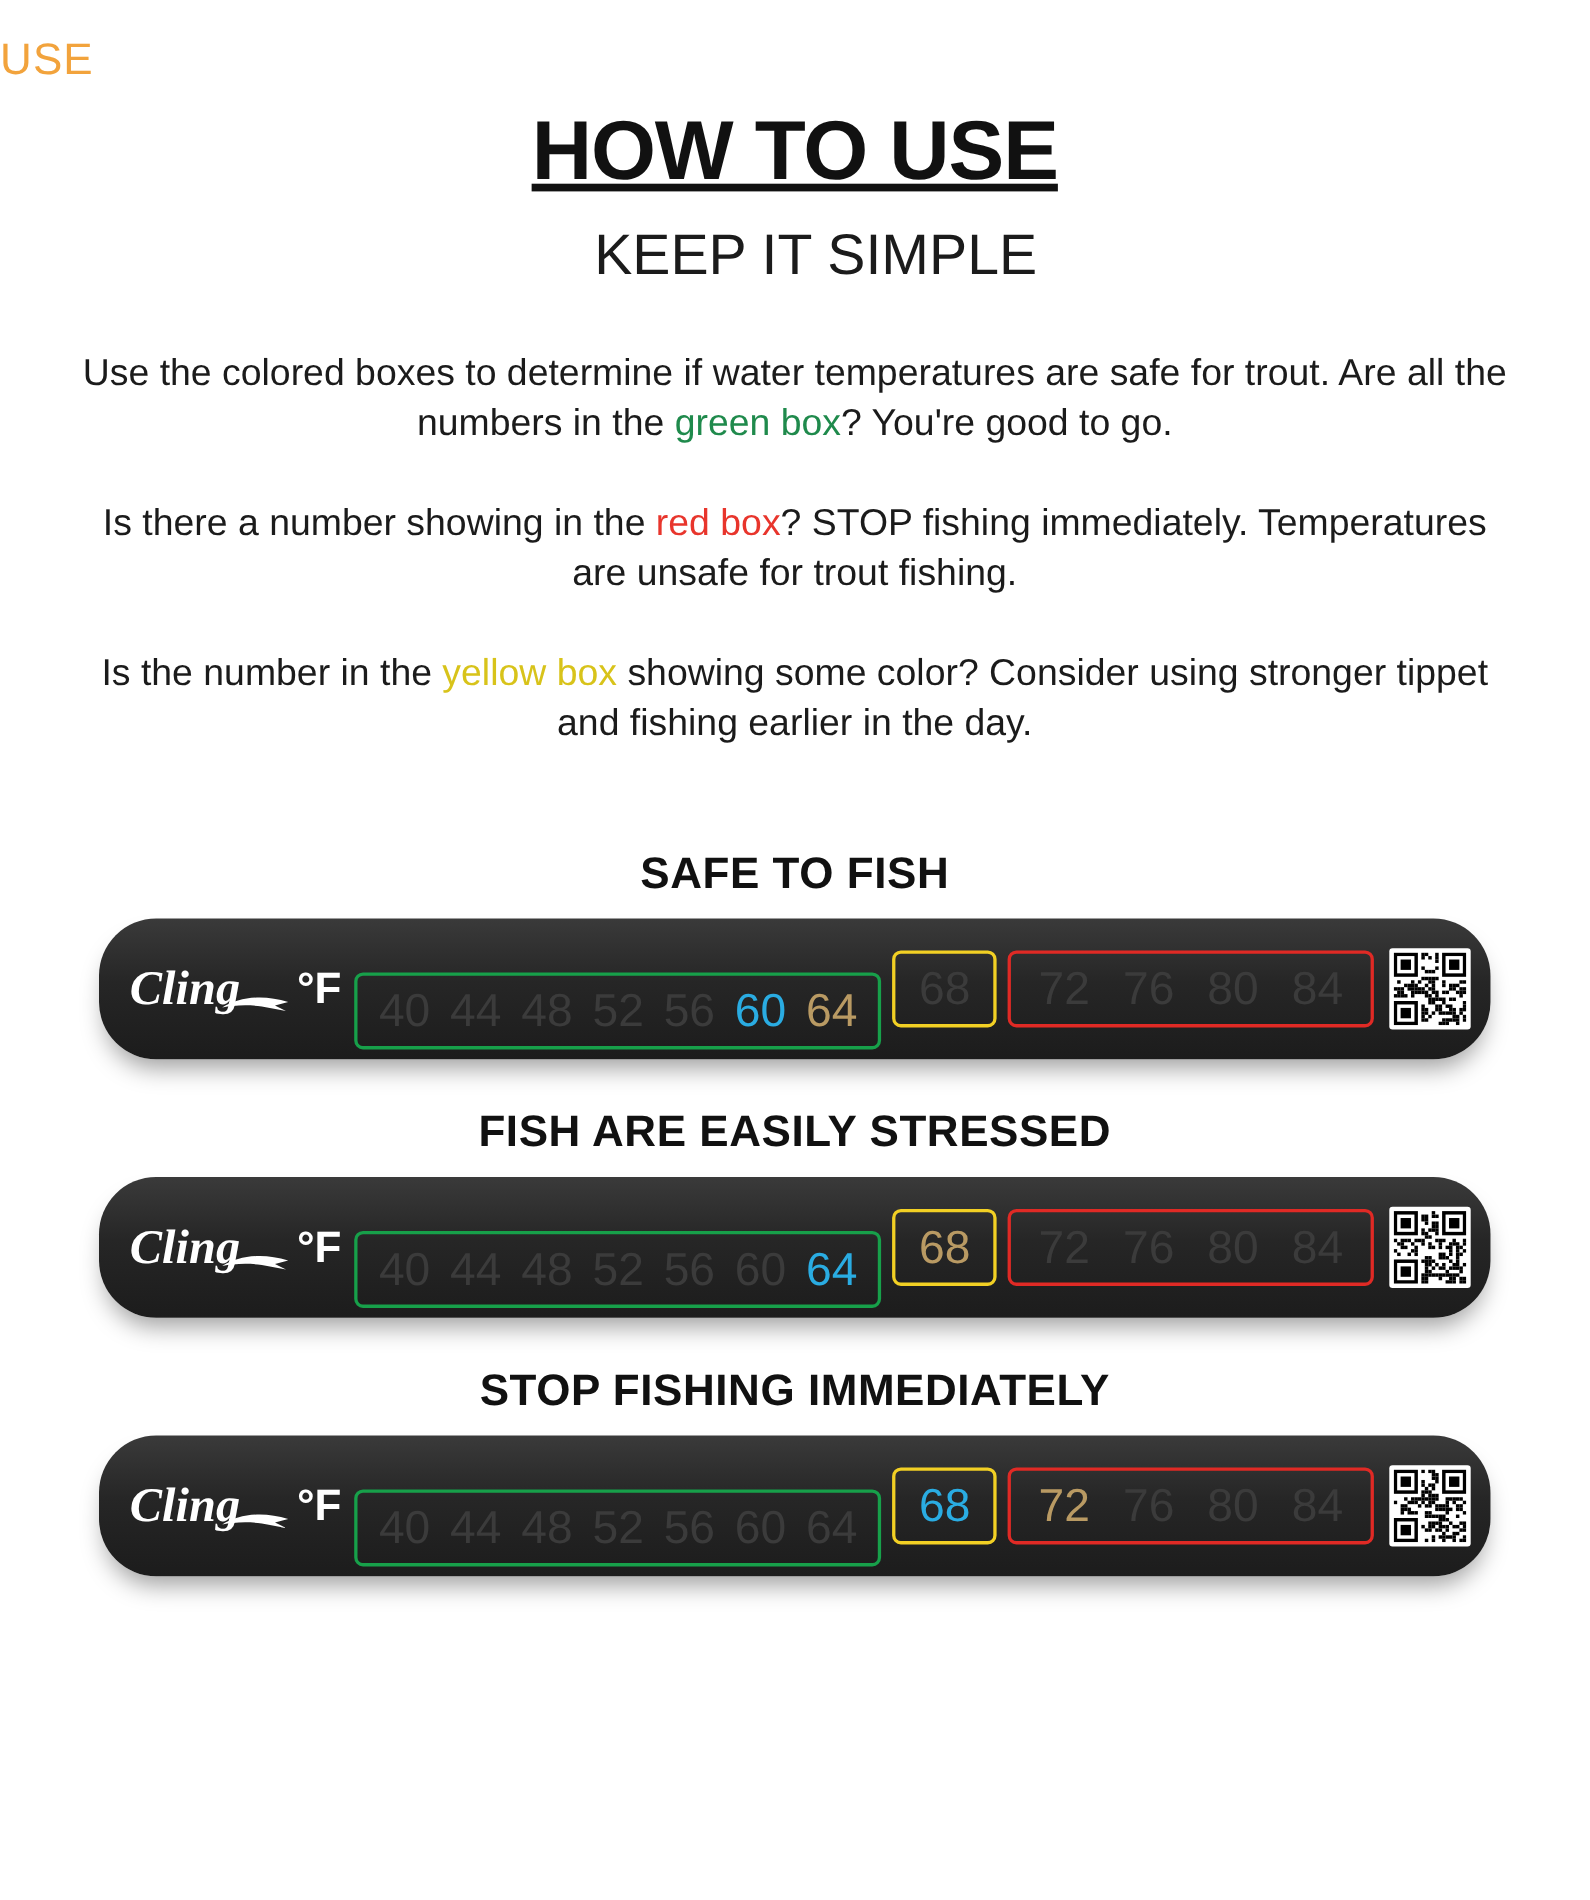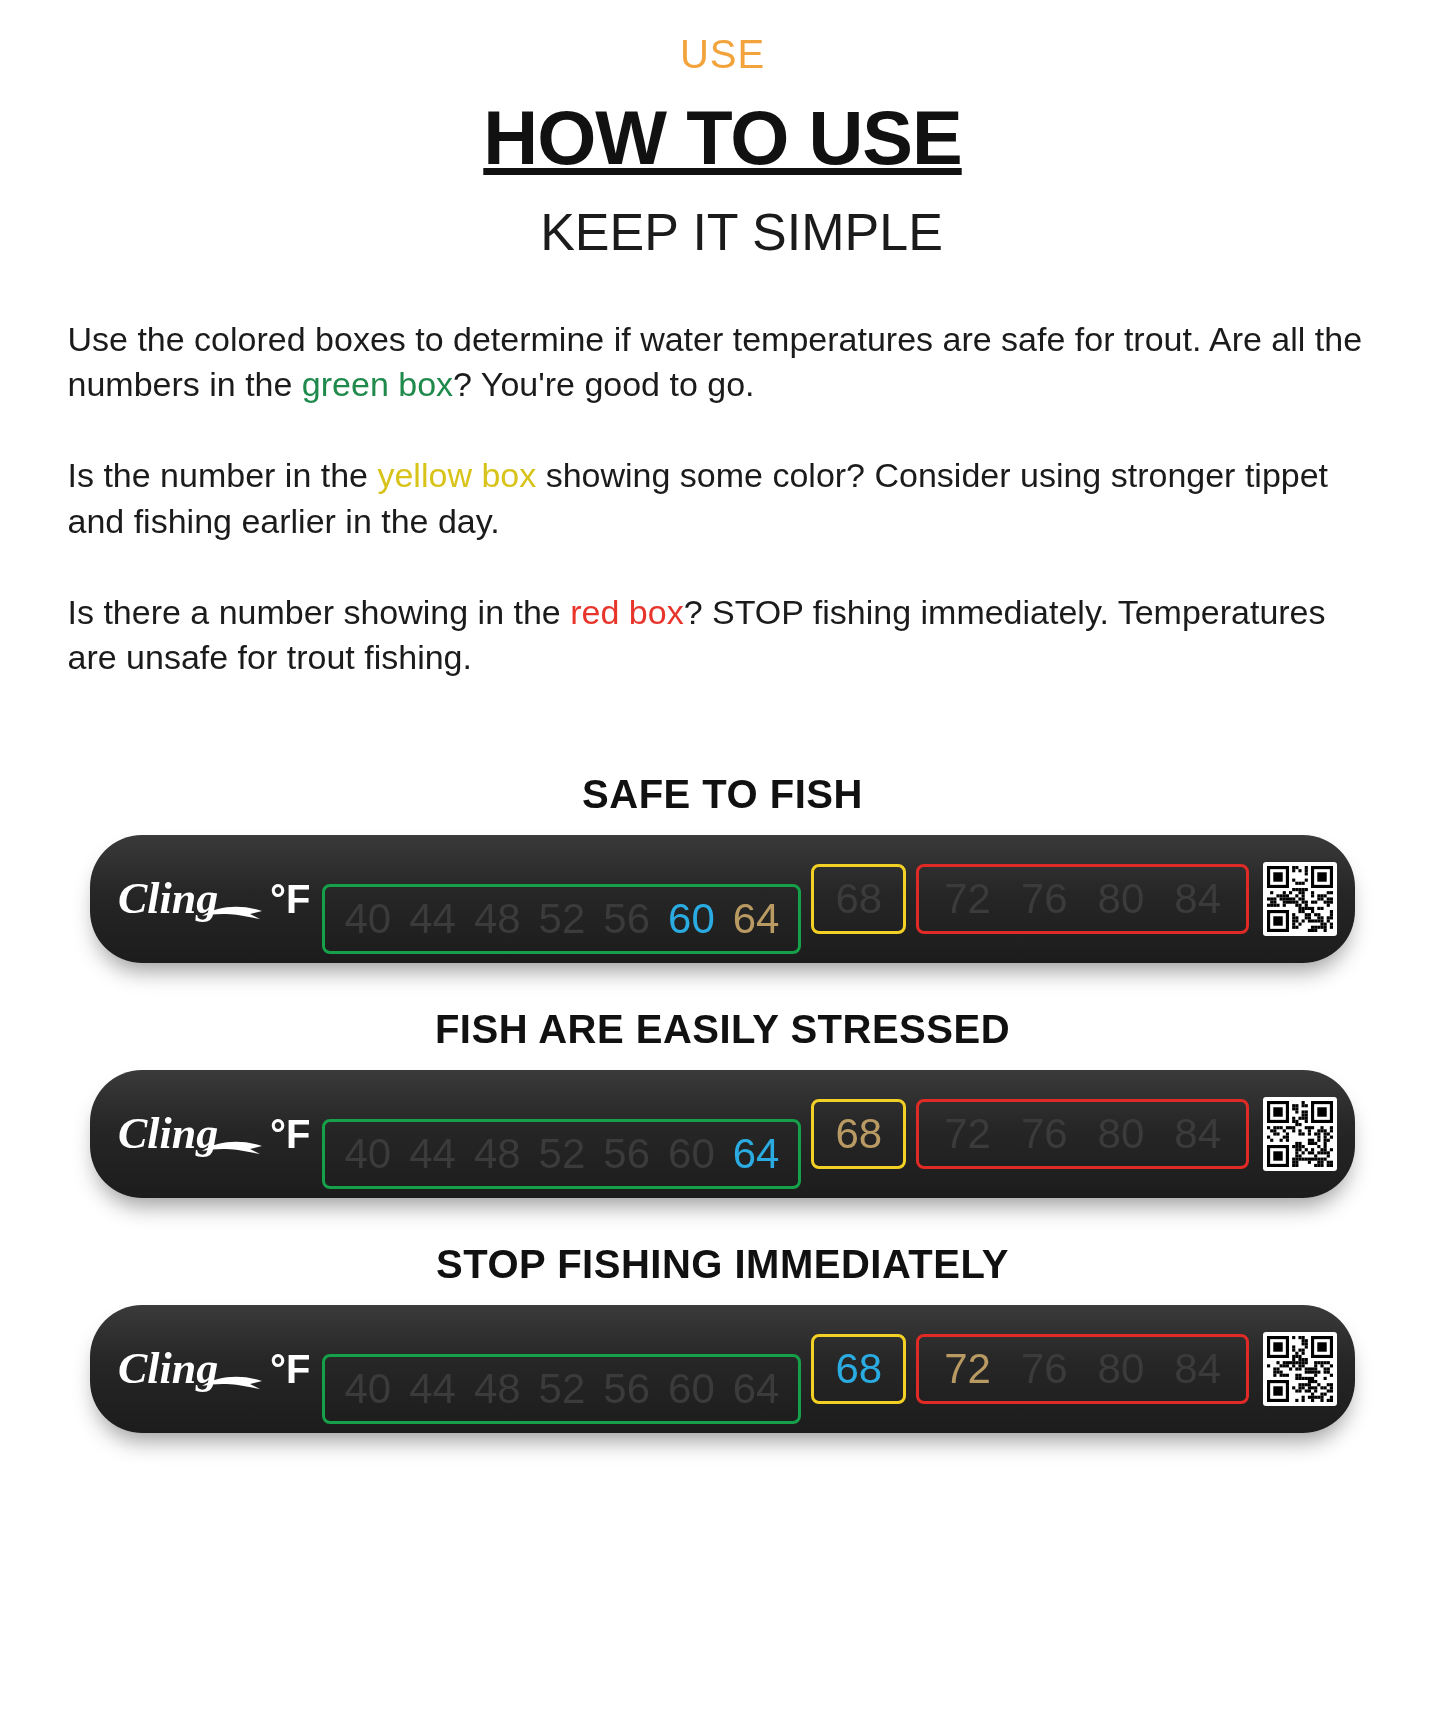--- a/index.html
+++ b/index.html
@@ -11,21 +11,21 @@
     color: #1a1a1a;
   }
   .page {
     width: 1445px;
     min-height: 1727px;
     position: relative;
     padding: 0;
     background: #fff;
   }
   .eyebrow {
-    text-align: center;
+    text-align: left;
     color: #f2a33c;
     font-size: 40px;
     letter-spacing: 1px;
     font-weight: 400;
     margin-top: 32px;
     line-height: 1.1;
   }
   .title {
     text-align: center;
     font-size: 76px;
@@ -41,20 +41,21 @@
     font-size: 52px;
     font-weight: 400;
     margin-top: 26px;
     color: #1b1b1b;
     line-height: 1.1;
     padding-left: 38px;
   }
   .body-copy {
     width: 1310px;
     margin: 0 auto;
+    text-align: center;
     font-size: 34px;
     line-height: 1.33;
     color: #1b1b1b;
   }
   .para { margin-top: 46px; }
   .para:first-child { margin-top: 56px; }
   .green-word { color: #1f8a4c; }
   .yellow-word { color: #d8c31a; }
   .red-word { color: #e8352c; }
 
@@ -177,22 +178,22 @@
 <body>
 
 <div class="page">
 
   <div class="eyebrow">USE</div>
   <div class="title">HOW TO USE</div>
   <div class="subtitle">KEEP IT SIMPLE</div>
 
   <div class="body-copy">
     <p class="para"><span>Use the colored boxes to determine if water temperatures are safe for trout. Are all the numbers in the </span><span class="green-word">green box</span><span>? You're good to go.</span></p>
+    <p class="para"><span>Is there a number showing in the </span><span class="red-word">red box</span><span>? STOP fishing immediately. Temperatures are unsafe for trout fishing.</span></p>
     <p class="para"><span>Is the number in the </span><span class="yellow-word">yellow box</span><span> showing some color? Consider using stronger tippet and fishing earlier in the day.</span></p>
-    <p class="para"><span>Is there a number showing in the </span><span class="red-word">red box</span><span>? STOP fishing immediately. Temperatures are unsafe for trout fishing.</span></p>
   </div>
 
   <div class="devices" id="devices">
       <div class="device-block">
         <div class="device-label">SAFE TO FISH</div>
         <div class="thermo-wrap">
           <div class="thermo">
             <div class="brand"><span class="brand-text">Cling</span><span><svg class="brand-swoosh" viewBox="0 0 64 20" aria-hidden="true">
                   <path d="M2 14 C 18 4, 40 2, 62 9 L 50 12 L 60 17 L 38 13 C 24 11, 12 12, 2 14 Z" fill="#ffffff"></path>
                 </svg></span></div>

